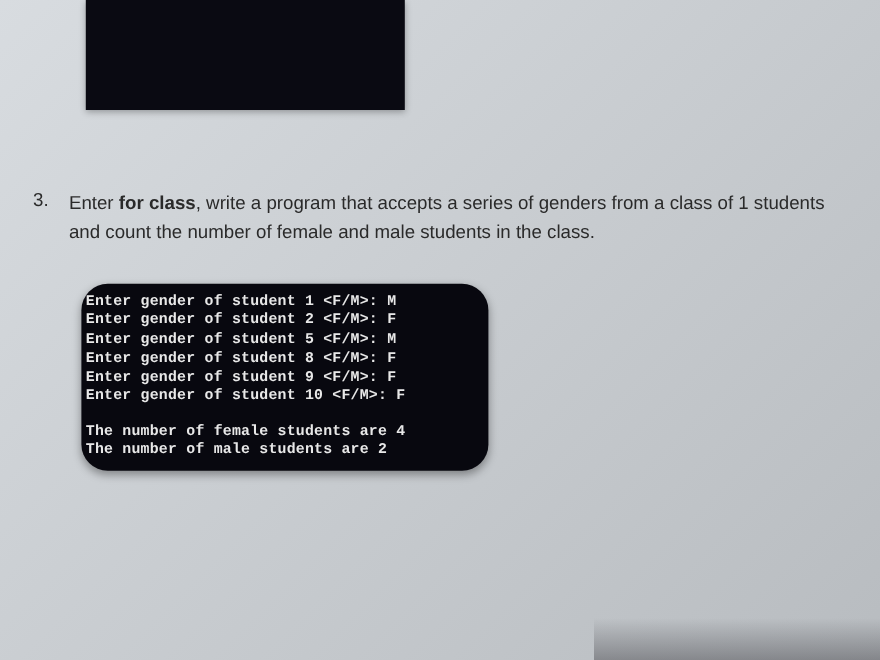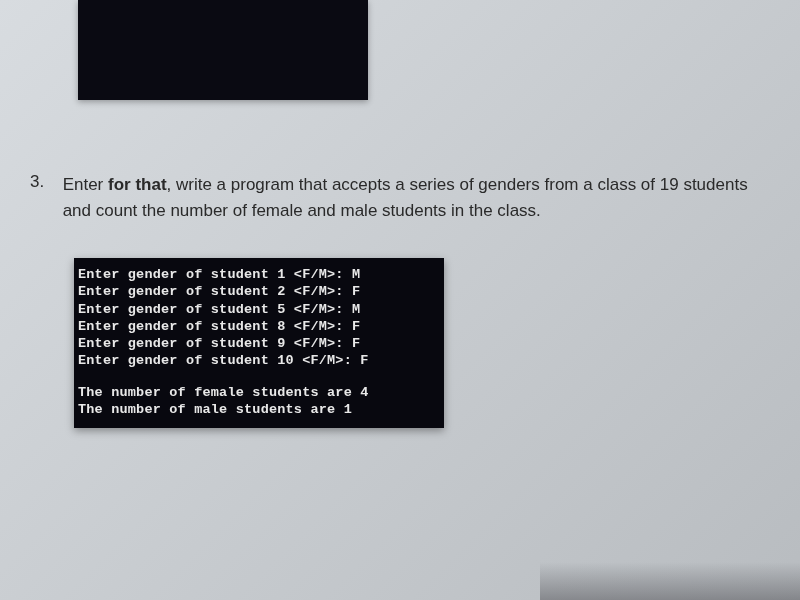--- a/index.html
+++ b/index.html
@@ -50,49 +50,50 @@
       width: 370px;
       background: #08080f;
       padding: 8px 6px 10px 4px;
       font-family: "Courier New", monospace;
       font-size: 13.5px;
       color: #e8e8e8;
       line-height: 1.28;
       letter-spacing: 0.2px;
       font-weight: bold;
       box-shadow: 0 3px 8px rgba(0,0,0,0.35);
+      border-radius: 24px;
     }
     .console-line { white-space: pre; }
     .console-gap { height: 14px; }
     .bottom-shadow {
       position: absolute;
       bottom: 0;
       right: 0;
       width: 260px;
       height: 38px;
       background: linear-gradient(to top, rgba(80,80,85,0.5), transparent);
     }
   </style>
 </head>
 <body>
 
 <div class="dark-block-top"></div>
 
 <div class="question-section">
   <span class="question-number">3.</span>
   <span class="question-text">
-    <span>Enter </span><span class="bold">for that</span><span>, write a program that accepts a series of genders from a class of 19 students and count the number of female and male students in the class.</span>
+    <span>Enter </span><span class="bold">for class</span><span>, write a program that accepts a series of genders from a class of 1 students and count the number of female and male students in the class.</span>
   </span>
 </div>
 
 <div class="console">
   <div class="console-line">Enter gender of student 1 &lt;F/M&gt;: M</div>
   <div class="console-line">Enter gender of student 2 &lt;F/M&gt;: F</div>
   <div class="console-line">Enter gender of student 5 &lt;F/M&gt;: M</div>
   <div class="console-line">Enter gender of student 8 &lt;F/M&gt;: F</div>
   <div class="console-line">Enter gender of student 9 &lt;F/M&gt;: F</div>
   <div class="console-line">Enter gender of student 10 &lt;F/M&gt;: F</div>
   <div class="console-gap"></div>
   <div class="console-line">The number of female students are 4</div>
-  <div class="console-line">The number of male students are 1</div>
+  <div class="console-line">The number of male students are 2</div>
 </div>
 
 <div class="bottom-shadow"></div>
 
 </body></html>

